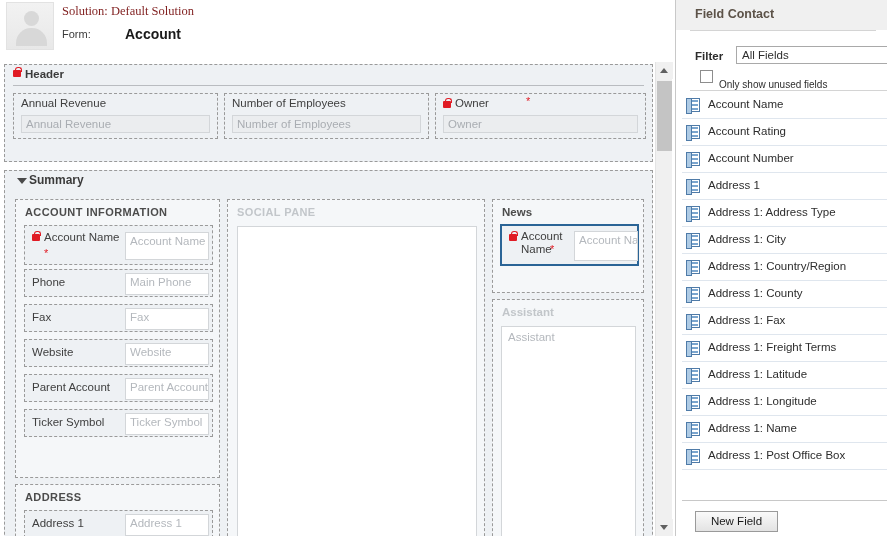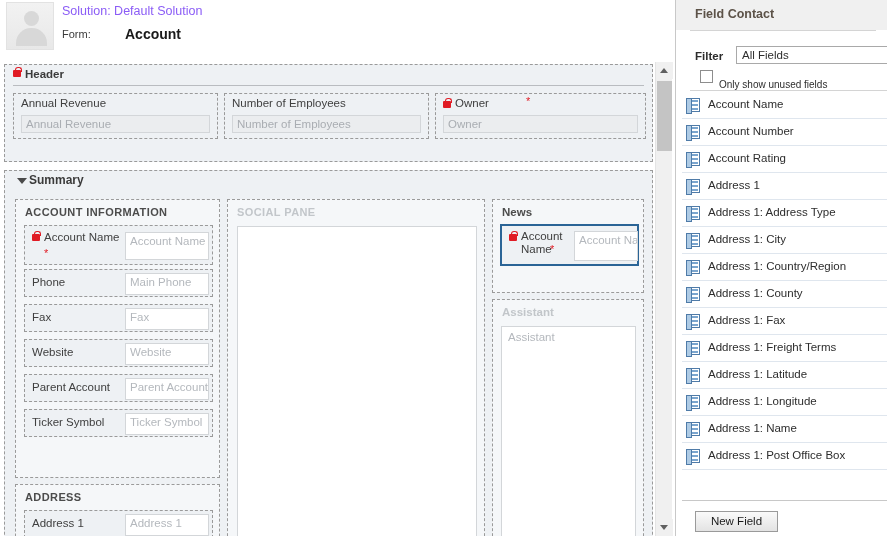--- a/index.html
+++ b/index.html
@@ -33,21 +33,21 @@
   }
   #avatar .head {
     position: absolute; left: 17px; top: 8px; width: 15px; height: 15px;
     border-radius: 50%; background: #d8d8d8;
   }
   #avatar .body {
     position: absolute; left: 9px; top: 25px; width: 31px; height: 18px;
     border-radius: 15px 15px 0 0; background: #d8d8d8;
   }
   .title-line { position: absolute; white-space: nowrap; }
-  #solution-line { left: 62px; top: 4px; font-size: 12.5px; color: #8b5cf6; }
+  #solution-line { left: 62px; top: 4px; font-size: 12.5px; color: #7f1d1d; font-family: Liberation Serif, serif; }
   #form-label { left: 62px; top: 28px; font-size: 11px; color: #3b3b3b; }
   #form-name  { left: 125px; top: 26px; font-size: 14px; font-weight: bold; color: #1a1a1a; }
 
   
   #form-canvas {
     position: absolute; left: 0; top: 58px; width: 675px; height: 478px;
     background: #ffffff;
   }
 
   .tab-section {
@@ -409,25 +409,25 @@
     </div>
     <div id="exp-rule2"></div>
 
     <div id="field-list">
       <div class="field-item">
         <span class="ficon"></span>
         <span class="fname">Account Name</span>
       </div>
       <div class="field-item">
         <span class="ficon"></span>
+        <span class="fname">Account Rating</span>
+      </div>
+      <div class="field-item">
+        <span class="ficon"></span>
         <span class="fname">Account Number</span>
-      </div>
-      <div class="field-item">
-        <span class="ficon"></span>
-        <span class="fname">Account Rating</span>
       </div>
       <div class="field-item">
         <span class="ficon"></span>
         <span class="fname">Address 1</span>
       </div>
       <div class="field-item">
         <span class="ficon"></span>
         <span class="fname">Address 1: Address Type</span>
       </div>
       <div class="field-item">

